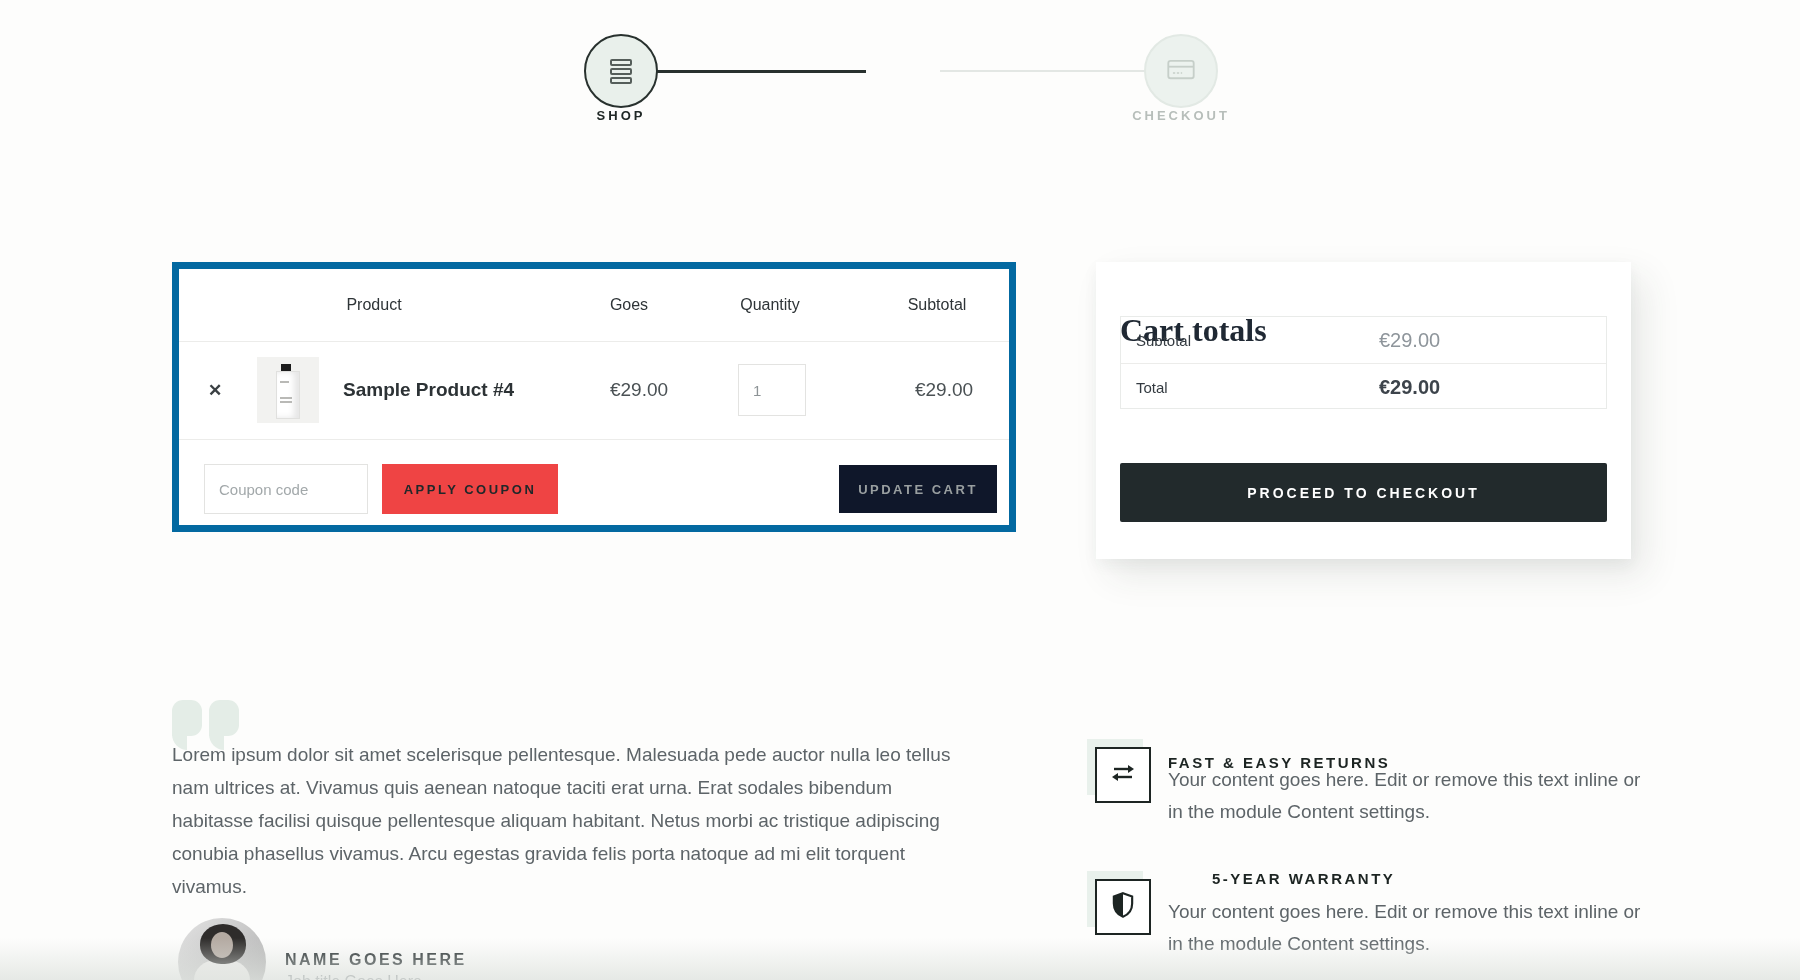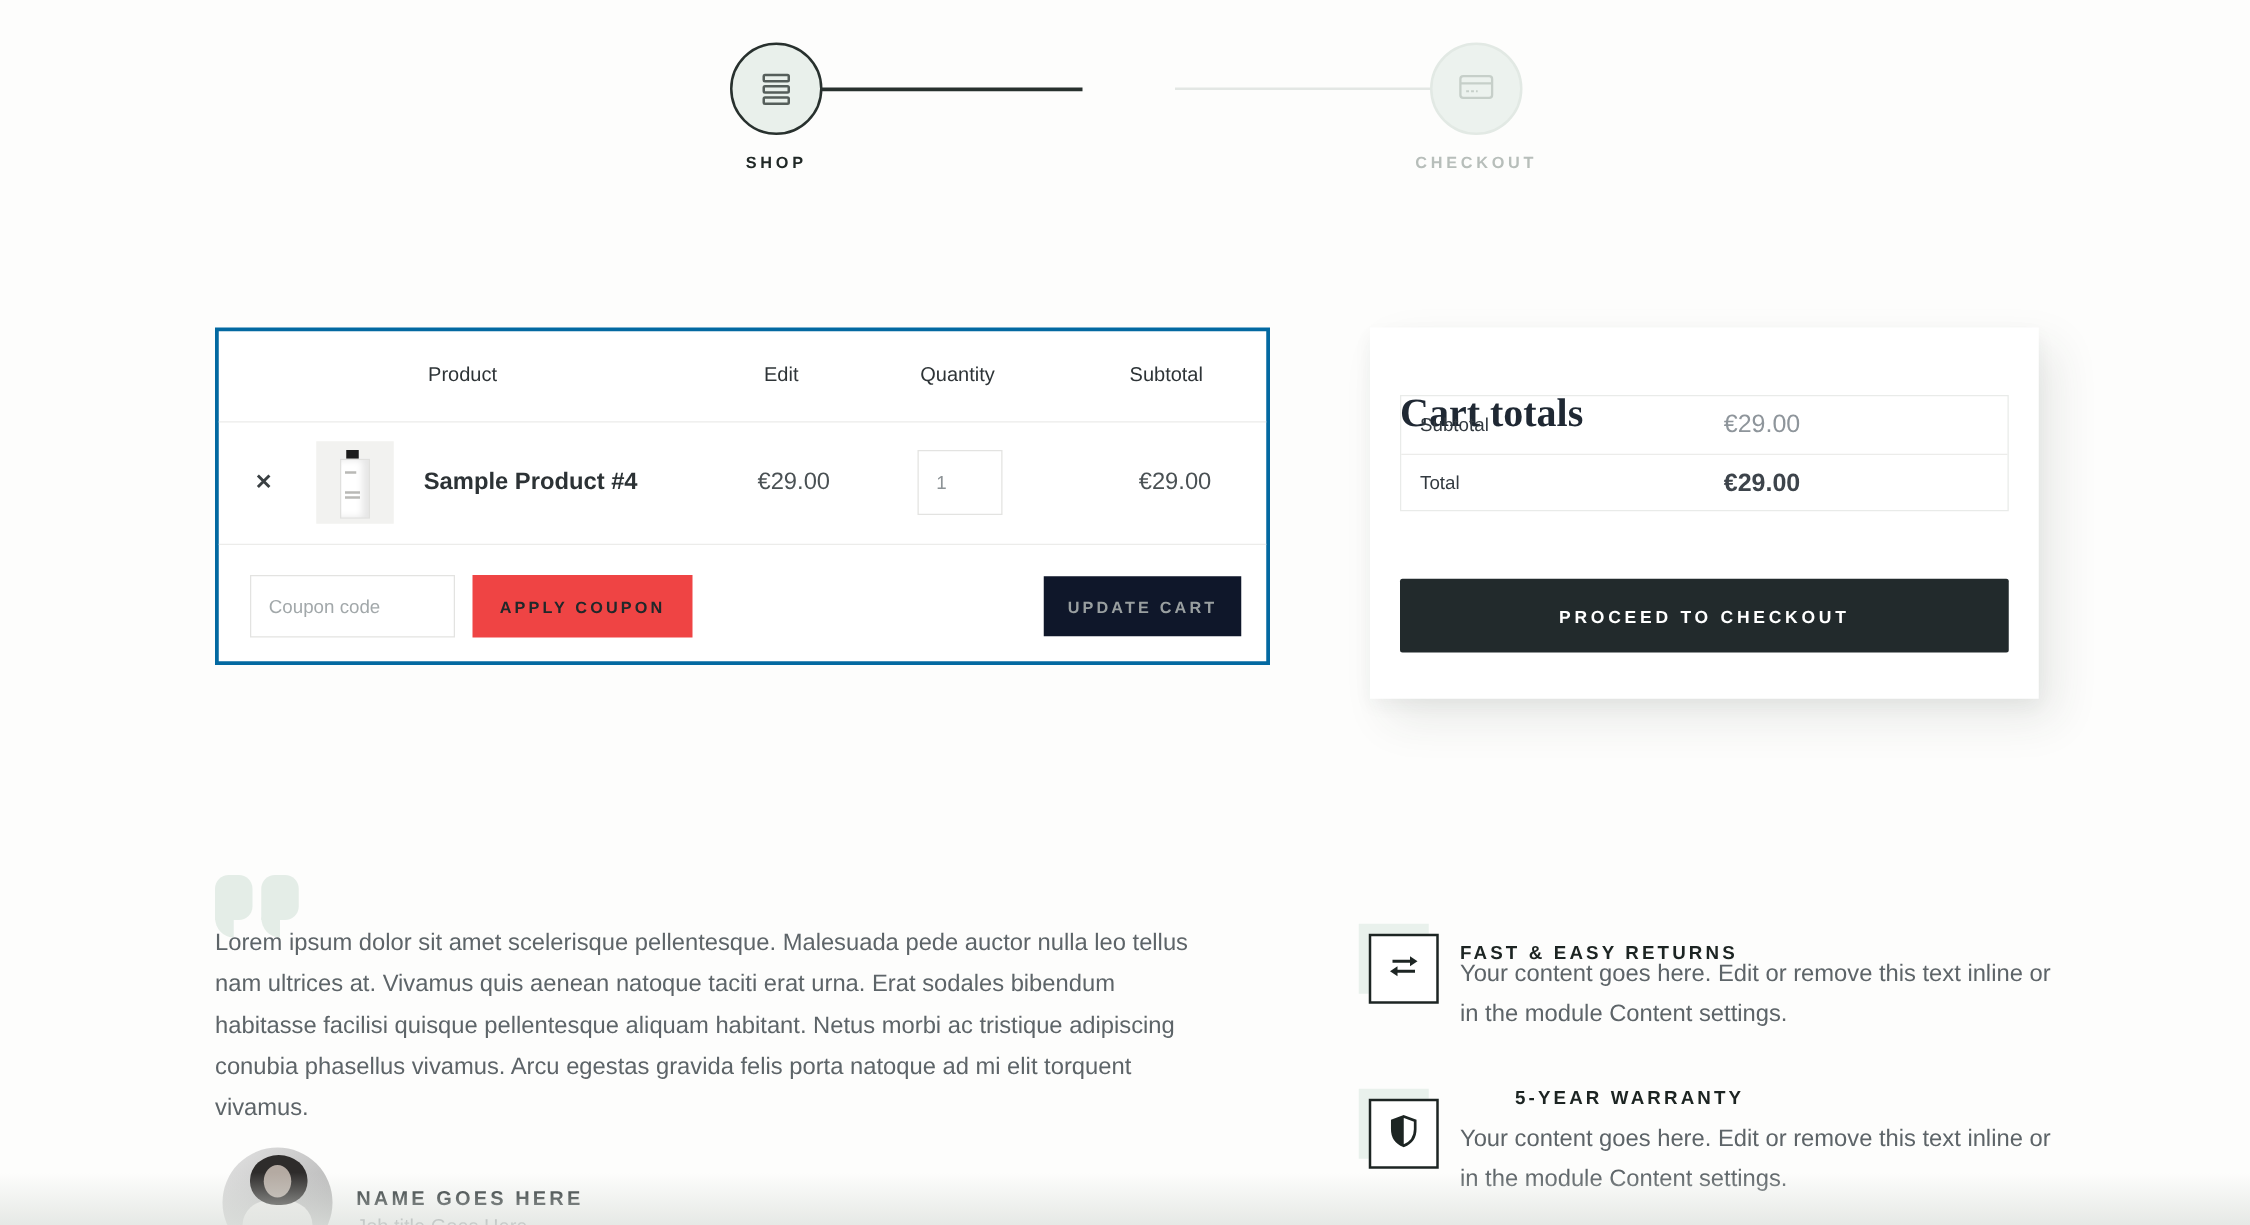--- a/index.html
+++ b/index.html
@@ -6,29 +6,29 @@
   body{font-family:"Liberation Sans",sans-serif;background:#ffffff;}
   #screen{position:relative;width:1800px;height:980px;overflow:hidden;background:#fdfdfc;}
 
   
   .step{position:absolute;width:150px;text-align:center;}
   .step-circle{position:relative;width:74px;height:74px;border-radius:50%;margin:0 auto;
     background:#e9f0eb;display:flex;align-items:center;justify-content:center;box-sizing:border-box;}
   .step-shop .step-circle{border:2px solid #28312e;}
   .step-cart .step-circle{border:3px solid #1d2624;}
   .step-checkout .step-circle{border:2px solid #e2e9e4;background:#ecf2ee;}
-  .step-label{margin-top:14px;font-size:13px;font-weight:bold;letter-spacing:3px;color:#202826;}
+  .step-label{font-size:13px;font-weight:bold;letter-spacing:3px;color:#202826;}
   .step-checkout .step-label{color:#b7beba;}
   .connector{position:absolute;top:70px;height:0;border-top:3px solid #28312e;}
   .connector.light{border-top:2px solid #e3e7e4;}
   .stack-bar{width:22px;height:7px;border:2px solid #555e5a;border-radius:2px;background:#e9f0eb;margin:2px auto;box-sizing:border-box;}
 
   
   .cart-table{position:absolute;left:172px;top:262px;width:844px;height:270px;background:#ffffff;
-    border:3px solid #0369a1;box-sizing:border-box;}
+    border:7px solid #0369a1;box-sizing:border-box;}
   .ct-divider{position:absolute;left:0;right:0;height:0;border-top:1px solid #ececea;}
   .ct-head{position:absolute;top:0;height:72px;line-height:72px;font-size:16px;color:#2e3437;transform:translateX(-50%);white-space:nowrap;}
   .remove-x{position:absolute;left:36px;top:121px;transform:translate(-50%,-50%);font-size:17px;font-weight:bold;color:#3a4043;cursor:pointer;}
   .thumb{position:absolute;left:78px;top:88px;width:62px;height:66px;background:#f2f2f0;}
   .thumb .carton{position:absolute;left:19px;top:14px;width:22px;height:46px;background:#ffffff;border:1px solid #e0e0de;box-shadow:inset -5px 0 6px rgba(0,0,0,0.10);}
   .thumb .cap{position:absolute;left:24px;top:7px;width:10px;height:9px;background:#1c1c1c;}
   .thumb .label-line{position:absolute;left:23px;width:9px;height:2px;background:#b9b9b6;}
   .prod-name{position:absolute;left:164px;top:121px;transform:translateY(-50%);font-size:19px;font-weight:bold;color:#2c3235;white-space:nowrap;}
   .prod-price{position:absolute;left:460px;top:121px;transform:translate(-50%,-50%);font-size:19px;color:#4a5154;}
   .prod-subtotal{position:absolute;left:765px;top:121px;transform:translate(-50%,-50%);font-size:19px;color:#4a5154;}
@@ -107,21 +107,21 @@
           <line x1="2" y1="8" x2="24" y2="8" stroke="#c6cfc9" stroke-width="1.6"></line>
           <line x1="6" y1="13.5" x2="14" y2="13.5" stroke="#c6cfc9" stroke-width="1.4" stroke-dasharray="2 1.4"></line>
         </svg>
       </span>
     </div>
     <div class="step-label">CHECKOUT</div>
   </div>
 
   <div class="cart-table">
     <div class="ct-head" style="left:195px;">Product</div>
-    <div class="ct-head" style="left:450px;">Edit</div>
+    <div class="ct-head" style="left:450px;">Goes</div>
     <div class="ct-head" style="left:591px;">Quantity</div>
     <div class="ct-head" style="left:758px;">Subtotal</div>
 
     <div class="ct-divider" style="top:72px;"></div>
 
     <div>
       <span class="remove-x">✕</span>
       <div class="thumb">
         <div class="cap"></div>
         <div class="carton"></div>

